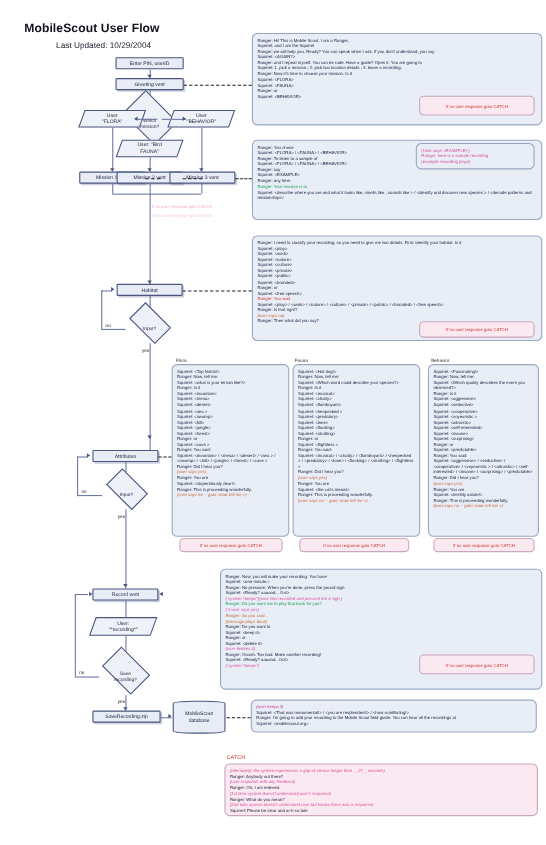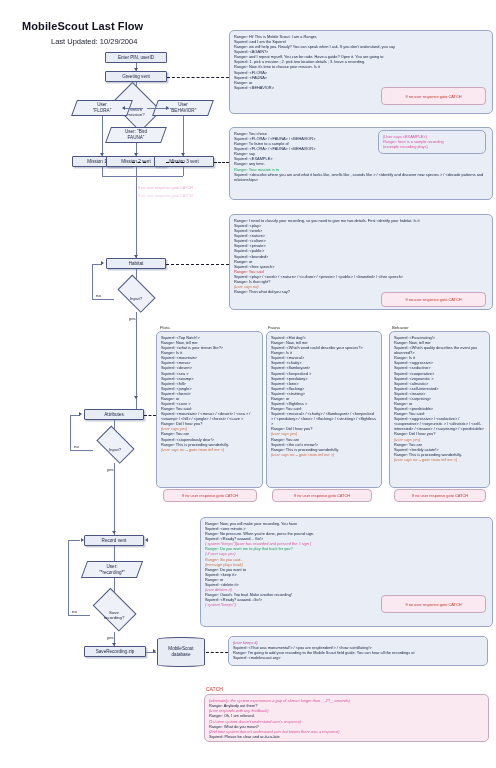--- a/index.html
+++ b/index.html
@@ -149,21 +149,21 @@
     color:#16203c;
   }
 
   .stray { position:absolute; font-size:3.8px; }
 </style>
 </head>
 <body>
 
 <div id="page">
 
-  <div class="title">MobileScout Last Flow</div>
+  <div class="title">MobileScout User Flow</div>
   <div class="subtitle">Last Updated: 10/29/2004</div>
 
   <div class="node proc" style="left:105px;top:52px;width:62px;height:11px;">Enter PIN, userID</div>
   <div class="ln lnv" style="left:136px;top:63px;height:8px;"></div>
   <div class="arrow down" style="left:133.8px;top:68px;"></div>
 
   <div class="node proc shadow" style="left:105px;top:71px;width:62px;height:11px;">Greeting vent</div>
 
   <div class="dash" style="left:167px;top:76.5px;width:62px;"></div>
 

